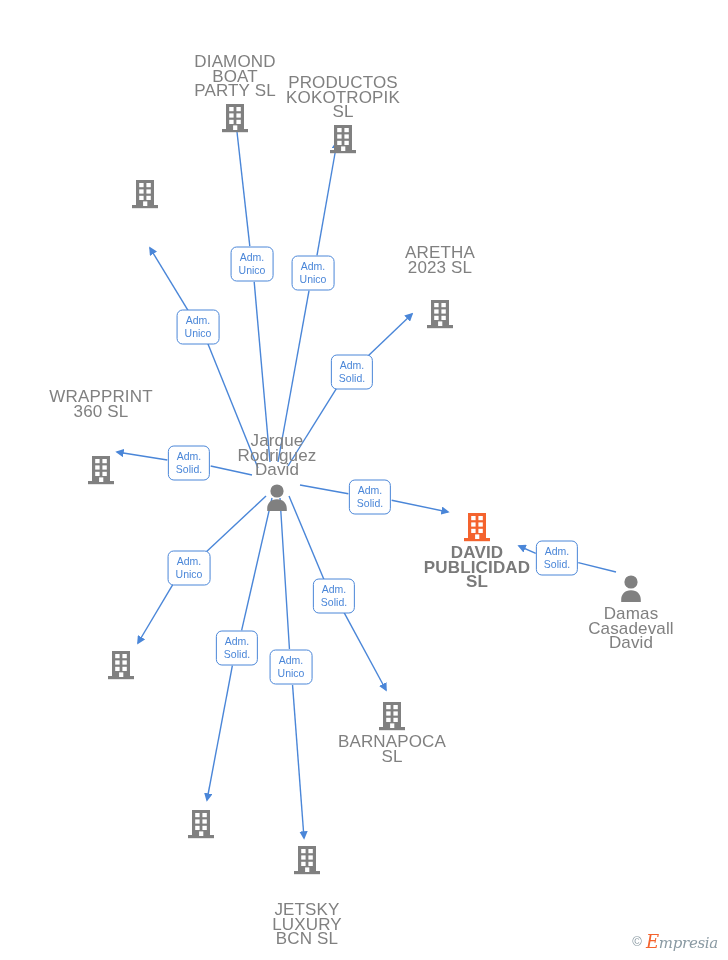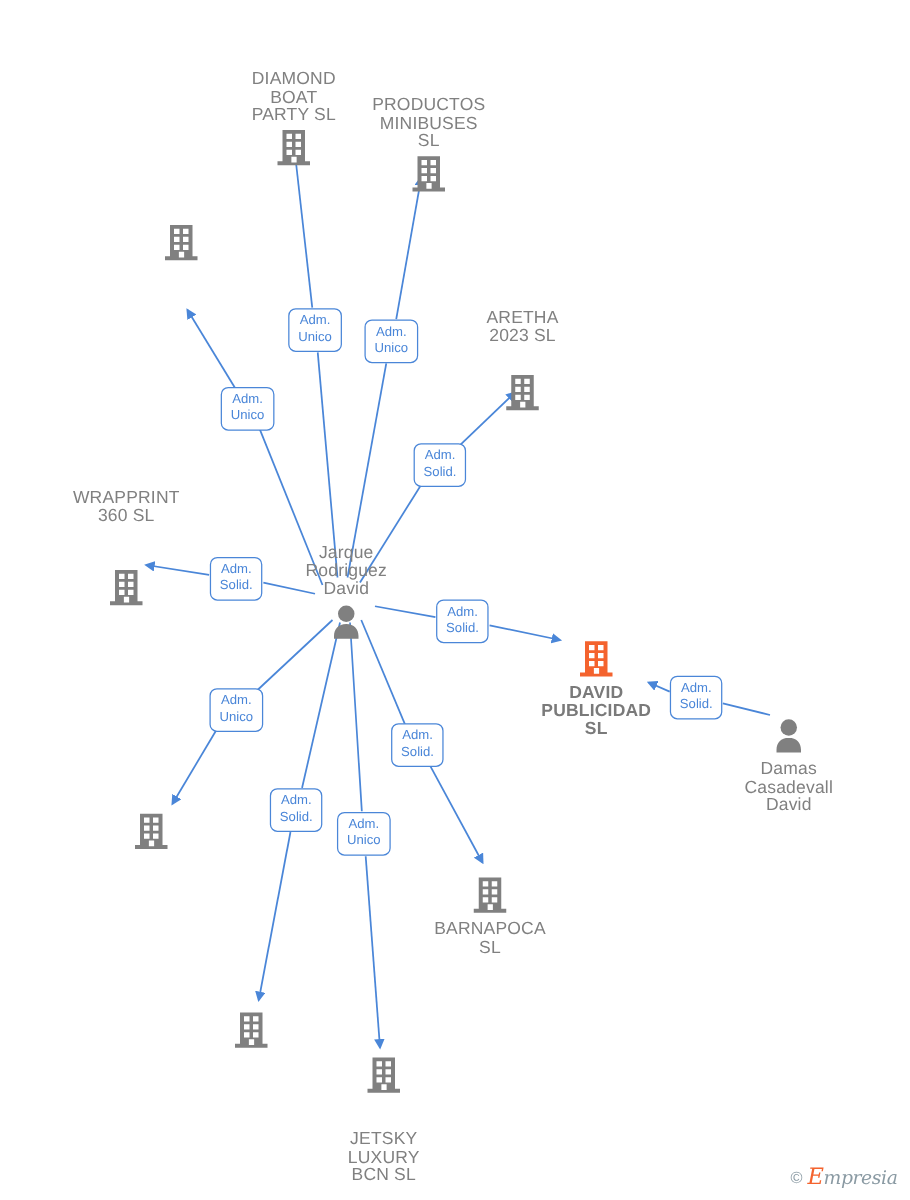--- a/index.html
+++ b/index.html
@@ -22,21 +22,21 @@
   .node {
     position: absolute;
     display: flex;
     flex-direction: column;
     align-items: center;
     width: 140px;
     margin-left: -70px;
   }
   .node .icon { line-height: 0; }
   .node .label {
-    font-size: 14px;
+    font-size: 17px;
     line-height: 14.5px;
     color: #808080;
     text-align: center;
     letter-spacing: 0.15px;
     white-space: pre-line;
   }
   .node.label-above { flex-direction: column-reverse; }
   .node.label-above .label { margin-bottom: 3px; }
   .node.label-below .label { margin-top: 3px; }
   .node.bold .label { font-weight: bold; color: #7a7a7a; }
@@ -131,37 +131,37 @@
             <rect x="2" y="27" width="26" height="3.2" fill="#808080"></rect>
             <rect x="9.2" y="5" width="4.4" height="4.2" fill="#ffffff"></rect>
             <rect x="16.4" y="5" width="4.4" height="4.2" fill="#ffffff"></rect>
             <rect x="9.2" y="11.4" width="4.4" height="4.2" fill="#ffffff"></rect>
             <rect x="16.4" y="11.4" width="4.4" height="4.2" fill="#ffffff"></rect>
             <rect x="9.2" y="17.8" width="4.4" height="4.2" fill="#ffffff"></rect>
             <rect x="16.4" y="17.8" width="4.4" height="4.2" fill="#ffffff"></rect>
             <rect x="13.1" y="23.4" width="4.2" height="4.6" fill="#ffffff"></rect>
           </svg></div>
         <div class="label">PRODUCTOS
-MINIBUSES
+KOKOTROPIK
 SL</div>
       </div>
       <div class="node label-above" style="left: 145px; top: 178px;">
         <div class="icon"><svg width="30" height="32" viewBox="0 0 30 32">
             <rect x="6" y="2" width="18" height="26" fill="#808080"></rect>
             <rect x="2" y="27" width="26" height="3.2" fill="#808080"></rect>
             <rect x="9.2" y="5" width="4.4" height="4.2" fill="#ffffff"></rect>
             <rect x="16.4" y="5" width="4.4" height="4.2" fill="#ffffff"></rect>
             <rect x="9.2" y="11.4" width="4.4" height="4.2" fill="#ffffff"></rect>
             <rect x="16.4" y="11.4" width="4.4" height="4.2" fill="#ffffff"></rect>
             <rect x="9.2" y="17.8" width="4.4" height="4.2" fill="#ffffff"></rect>
             <rect x="16.4" y="17.8" width="4.4" height="4.2" fill="#ffffff"></rect>
             <rect x="13.1" y="23.4" width="4.2" height="4.6" fill="#ffffff"></rect>
           </svg></div>
       </div>
-      <div class="node label-above" style="left: 418px; top: 246px; gap: 20px;">
+      <div class="node label-above" style="left: 440px; top: 246px; gap: 20px;">
         <div class="icon"><svg width="30" height="32" viewBox="0 0 30 32">
             <rect x="6" y="2" width="18" height="26" fill="#808080"></rect>
             <rect x="2" y="27" width="26" height="3.2" fill="#808080"></rect>
             <rect x="9.2" y="5" width="4.4" height="4.2" fill="#ffffff"></rect>
             <rect x="16.4" y="5" width="4.4" height="4.2" fill="#ffffff"></rect>
             <rect x="9.2" y="11.4" width="4.4" height="4.2" fill="#ffffff"></rect>
             <rect x="16.4" y="11.4" width="4.4" height="4.2" fill="#ffffff"></rect>
             <rect x="9.2" y="17.8" width="4.4" height="4.2" fill="#ffffff"></rect>
             <rect x="16.4" y="17.8" width="4.4" height="4.2" fill="#ffffff"></rect>
             <rect x="13.1" y="23.4" width="4.2" height="4.6" fill="#ffffff"></rect>

